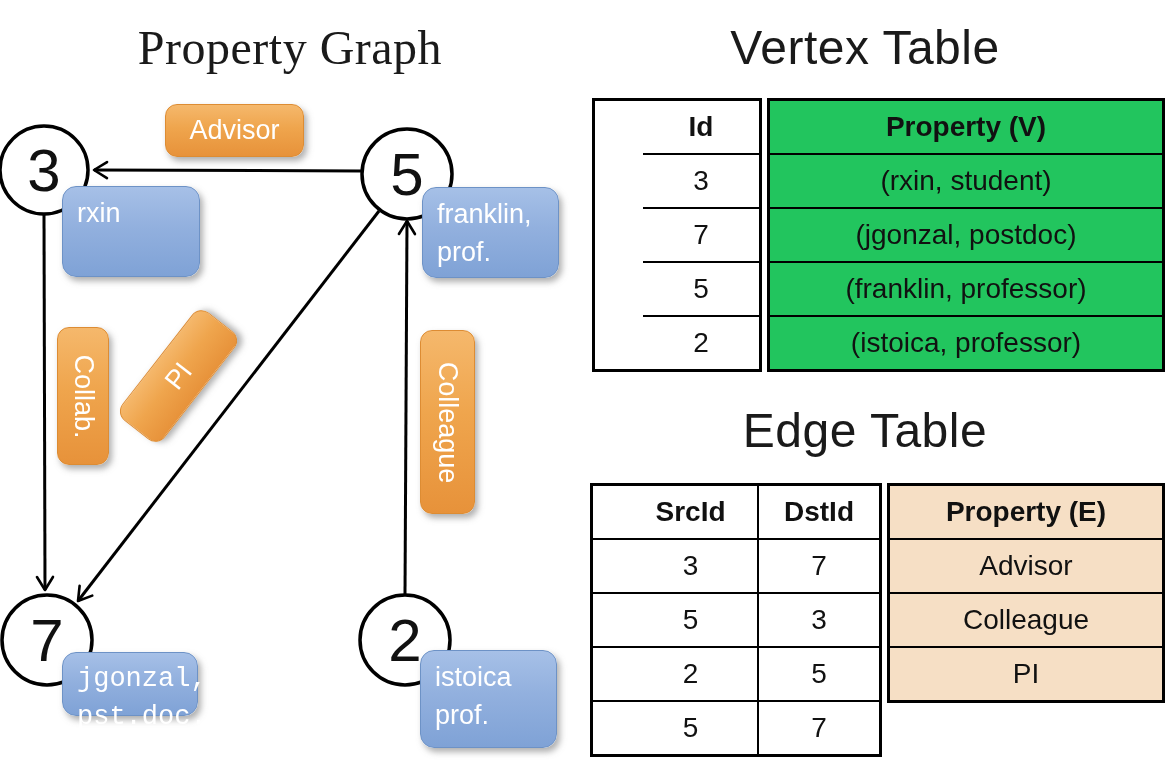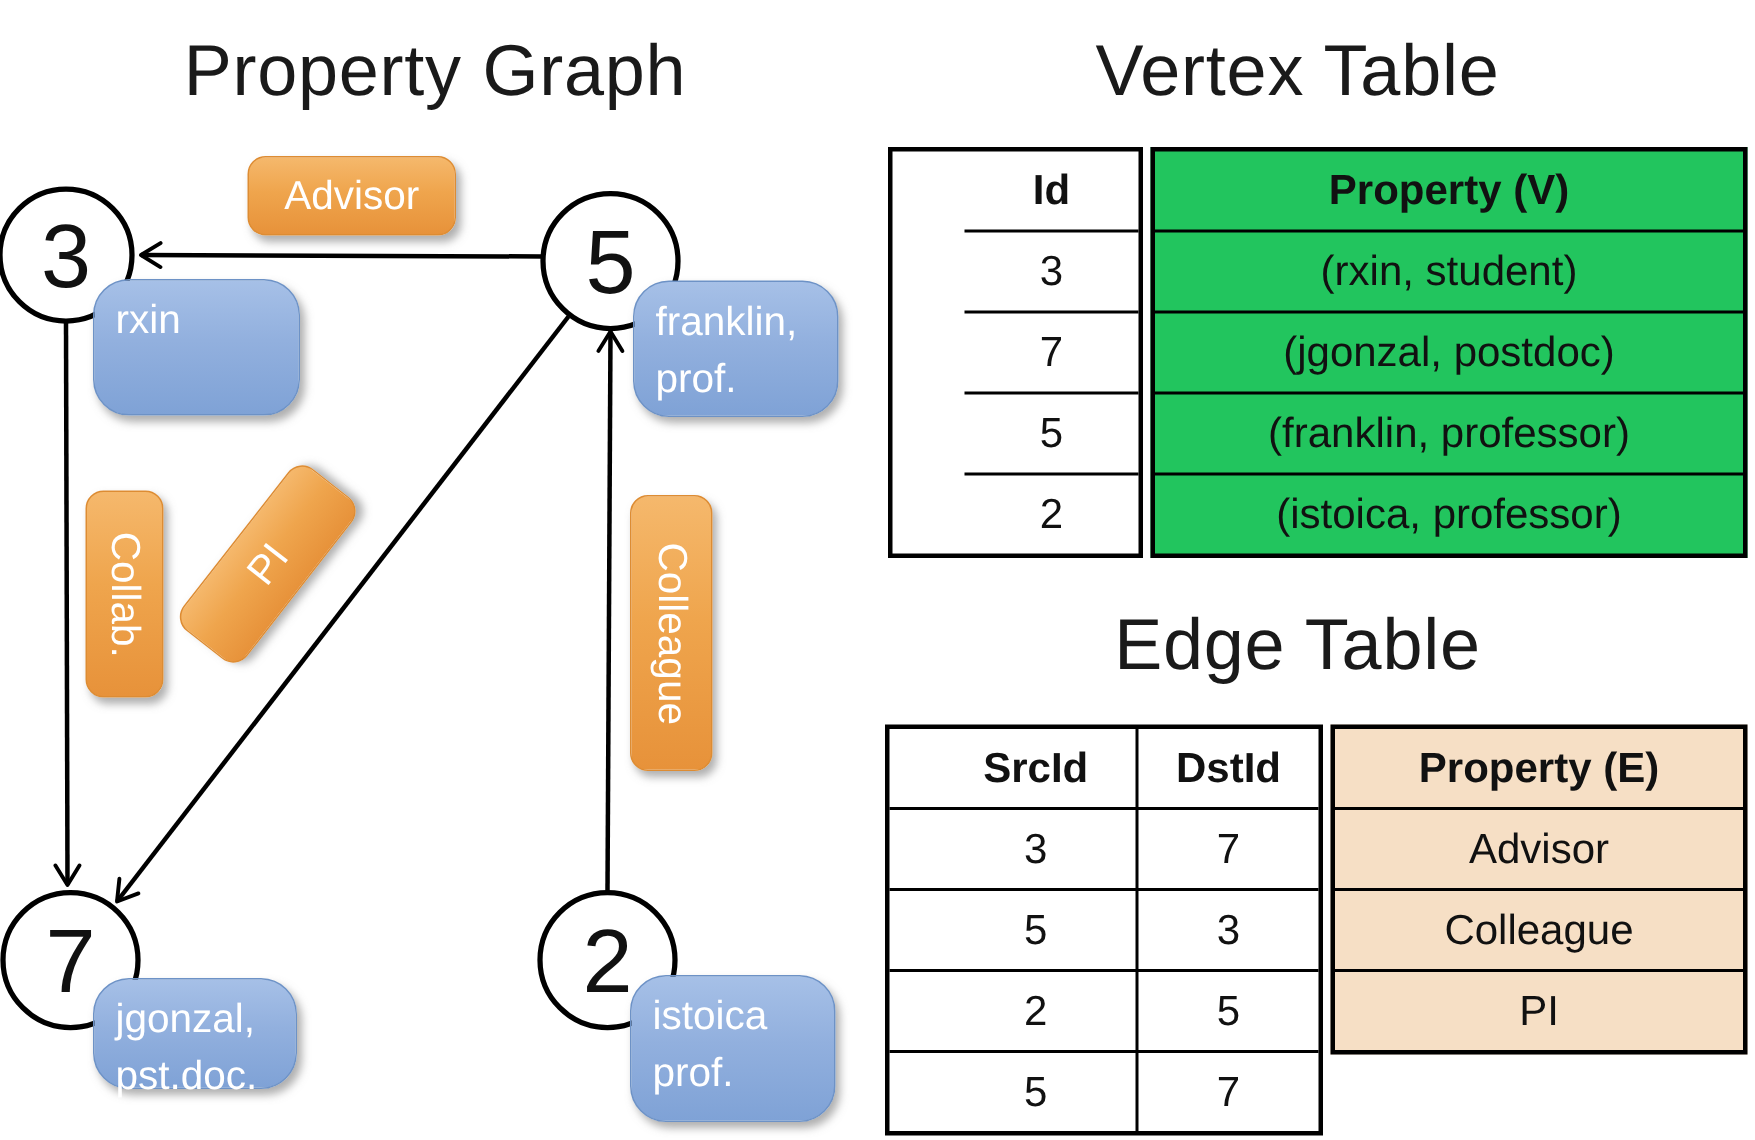--- a/index.html
+++ b/index.html
@@ -4,41 +4,41 @@
 <style>
   html,body { margin:0; padding:0; background:#fff; }
   .canvas {
     position:relative; width:1170px; height:760px; overflow:hidden;
     background:#fff; font-family:"Liberation Sans", sans-serif; color:#111;
   }
   .big-title {
     position:absolute; text-align:center; font-size:48px; font-weight:400;
     letter-spacing:0.5px; color:#1a1a1a; white-space:nowrap;
   }
-  #graph-title  { left:0;   width:580px; top:20px; }
+  #graph-title  { left:0;   width:580px; top:20px;font-family:Liberation Serif, serif; }
   #vertex-title { left:565px; width:600px; top:20px; }
   #edge-title   { left:565px; width:600px; top:403px; }
 
   svg { position:absolute; left:0; top:0; }
 
   
   .elabel {
     position:absolute; display:flex; align-items:center; justify-content:center;
     background:linear-gradient(180deg,#f5b86c 0%, #efa54d 45%, #e7923a 100%);
     border:1px solid #dd8c33; border-radius:12px;
     box-shadow:3px 4px 6px rgba(110,110,110,0.55);
     color:#fff; font-size:27px;
   }
   .rot90  { transform:rotate(90deg); white-space:nowrap; }
 
   
   .vlabel {
     position:absolute; box-sizing:border-box; padding:8px 10px 6px 14px;
     background:linear-gradient(180deg,#a6c0e7 0%, #92b0de 45%, #7fa2d6 100%);
-    border:1px solid #6d92c6; border-radius:24px;
+    border:1px solid #6d92c6; border-radius:14px;
     box-shadow:3px 4px 6px rgba(110,110,110,0.55);
     color:#fff; font-size:27px; line-height:1.4;
   }
 
   
   .subtable {
     position:absolute; box-sizing:border-box; border:3px solid #000; background:#fff;
   }
   .subtable .row {
     height:52px; display:flex; align-items:center; justify-content:center;
@@ -100,21 +100,21 @@
     <span class="rot90">Colleague</span>
   </div>
 
   <div class="vlabel" style="left:62px; top:186px; width:138px; height:91px;">
     <div>rxin</div>
   </div>
   <div class="vlabel" style="left:422px; top:187px; width:137px; height:91px;">
     <div>franklin,</div>
     <div>prof.</div>
   </div>
-  <div class="vlabel" style="left:62px; top:652px; width:136px; height:74px;">
+  <div class="vlabel" style="left:62px; top:652px; width:136px; height:64px;font-family:Liberation Mono, monospace;">
     <div>jgonzal,</div>
     <div>pst.doc.</div>
   </div>
   <div class="vlabel" style="left:420px; top:650px; width:137px; height:98px;">
     <div>istoica</div>
     <div>prof.</div>
   </div>
 
   <div class="subtable" style="left:592px; top:98px; width:170px;padding-left:48px;">
     <div class="row head">Id</div>

